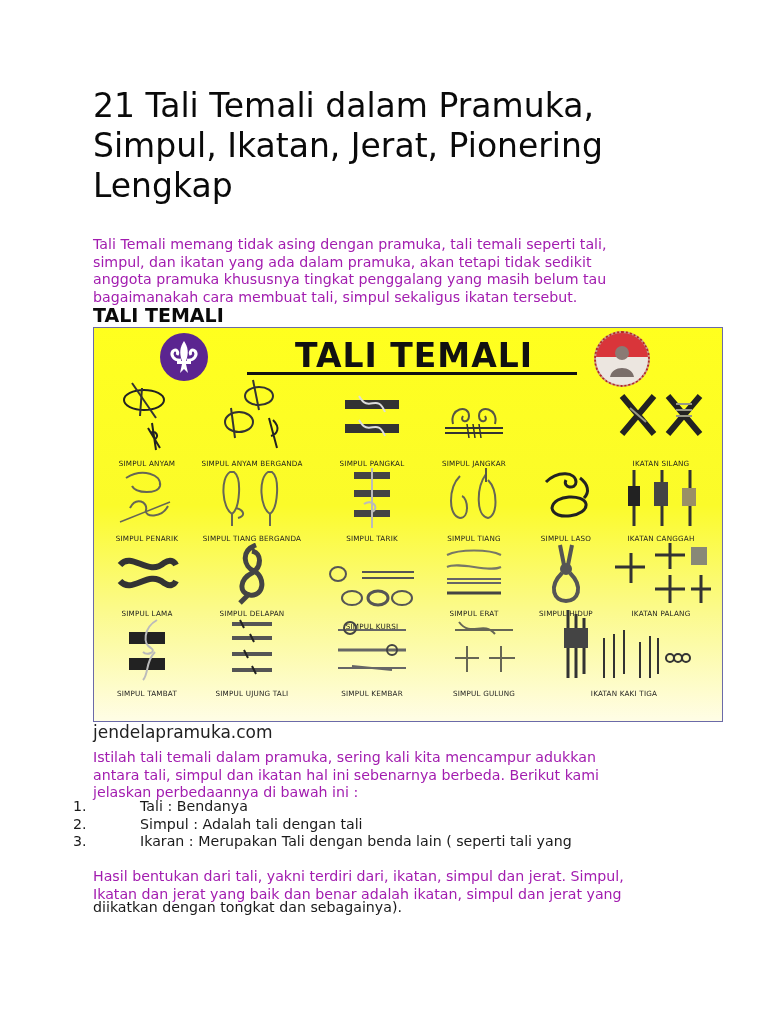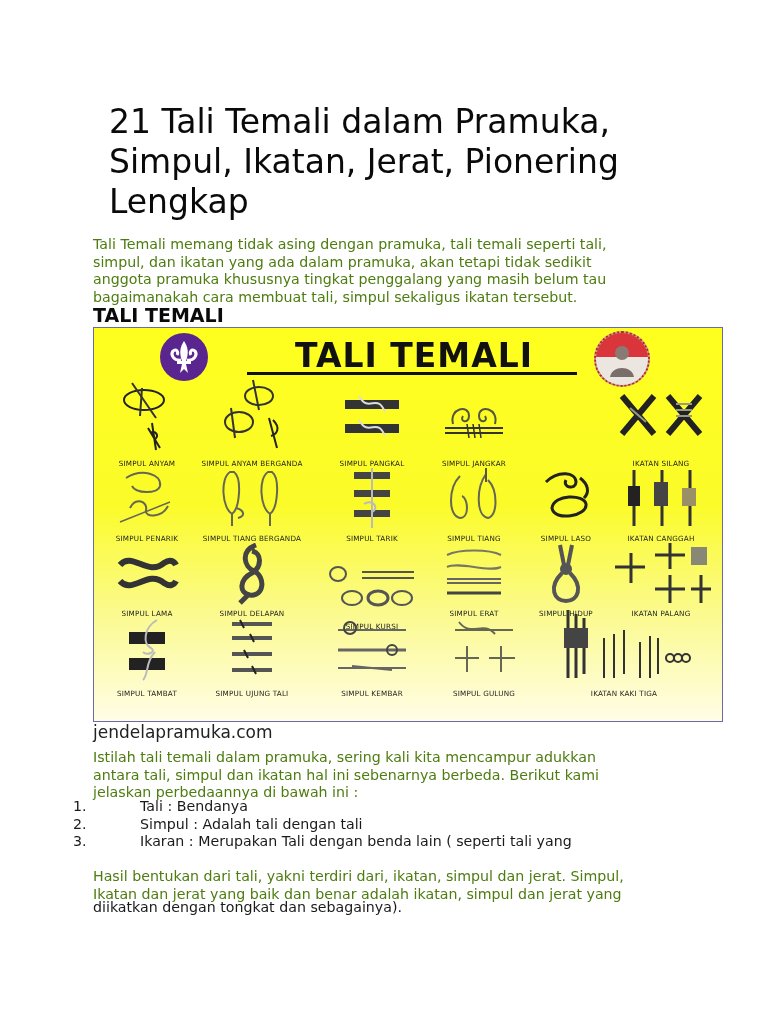--- a/index.html
+++ b/index.html
@@ -1,22 +1,22 @@
 <!DOCTYPE html>
 <html><head>
 <meta charset="utf-8">
 <style>
   html, body { margin:0; padding:0; background:#ffffff; }
   body { width:768px; height:1024px; position:relative; overflow:hidden;
          font-family:"DejaVu Sans", sans-serif; color:#111; }
   .page { position:absolute; left:0; top:0; width:768px; height:1024px; }
   .title { position:absolute; left:93px; top:86px; width:620px;
-           font-size:33px; line-height:40px; font-weight:normal; margin:16px; color:#0a0a0a; }
+           font-size:33px; line-height:40px; font-weight:normal; margin:0; color:#0a0a0a; }
   .para { position:absolute; left:93px; width:600px; font-size:14.2px;
-          line-height:17.5px; margin:0; color:#4d7c0f; }
+          line-height:17.5px; margin:0; color:#a21caf; }
   .p1 { top:236px; }
   .heading2 { position:absolute; left:93px; top:304px; font-size:19px; font-weight:bold;
               line-height:22px; margin:0; color:#0a0a0a; }
   .figure { position:absolute; left:93px; top:327px; width:630px; height:395px;
             border:1.5px solid #6b6aa8; box-sizing:border-box;
             background:linear-gradient(180deg,#ffff1e 0%,#fbfb2a 45%,#fbfa8c 72%,#fffde6 100%);
             overflow:hidden; }
   .fig-title { position:absolute; left:155px; top:8px; width:330px; text-align:center;
                font-family:"DejaVu Sans", sans-serif; font-weight:bold; font-size:33px;
                letter-spacing:1px; color:#111; line-height:40px; }

